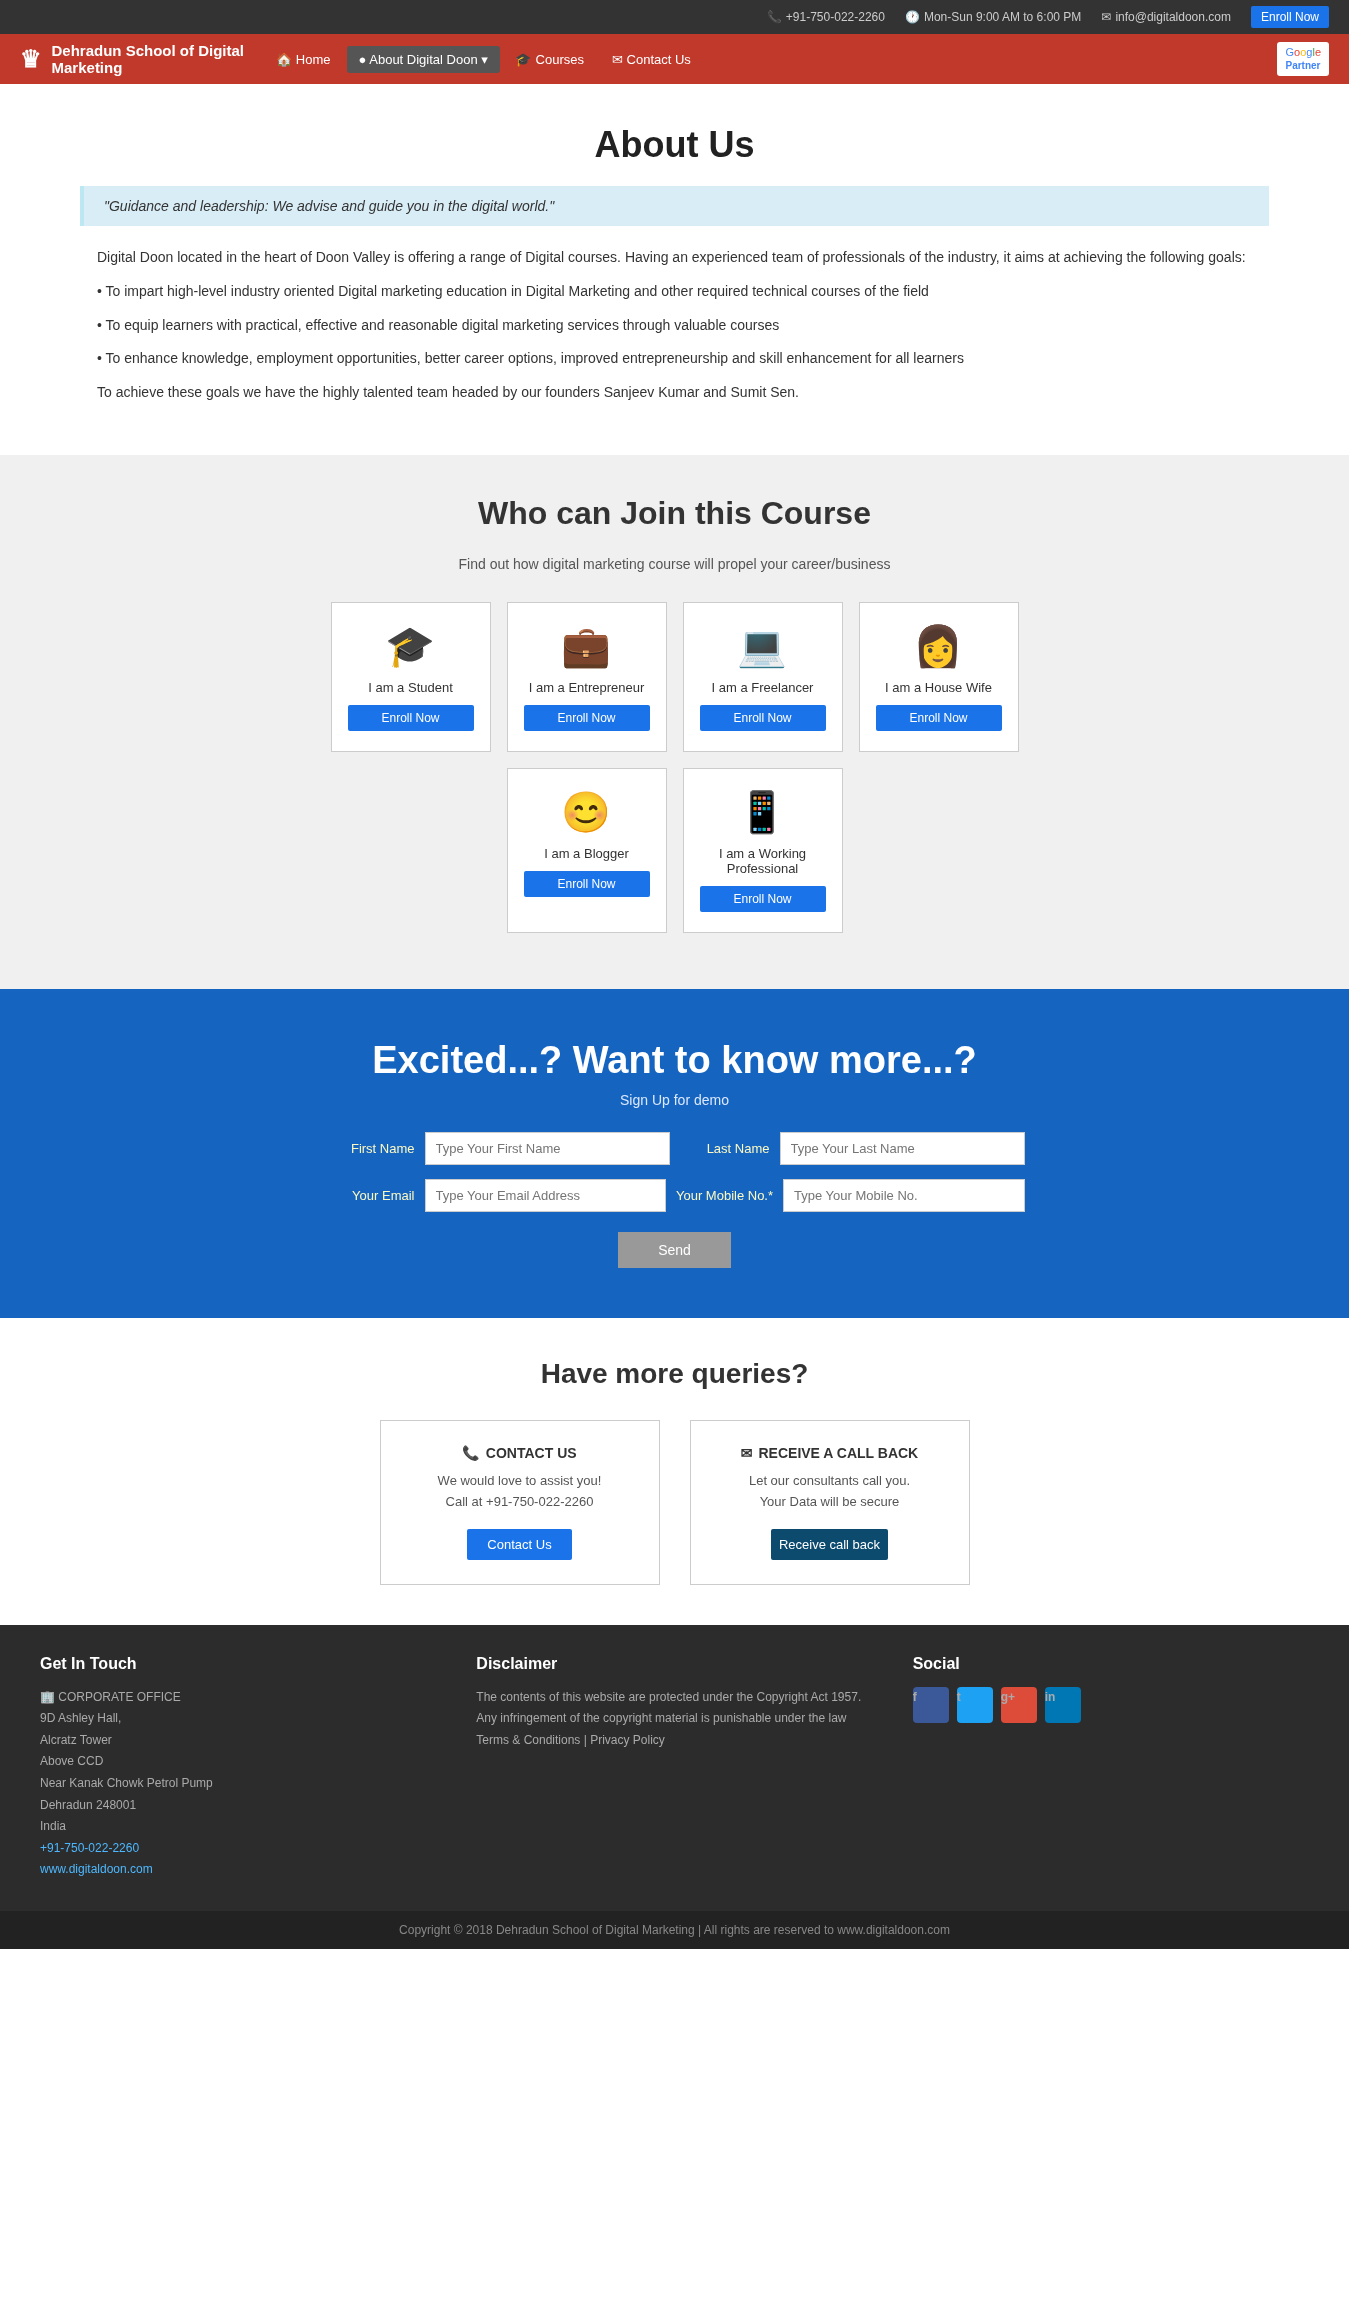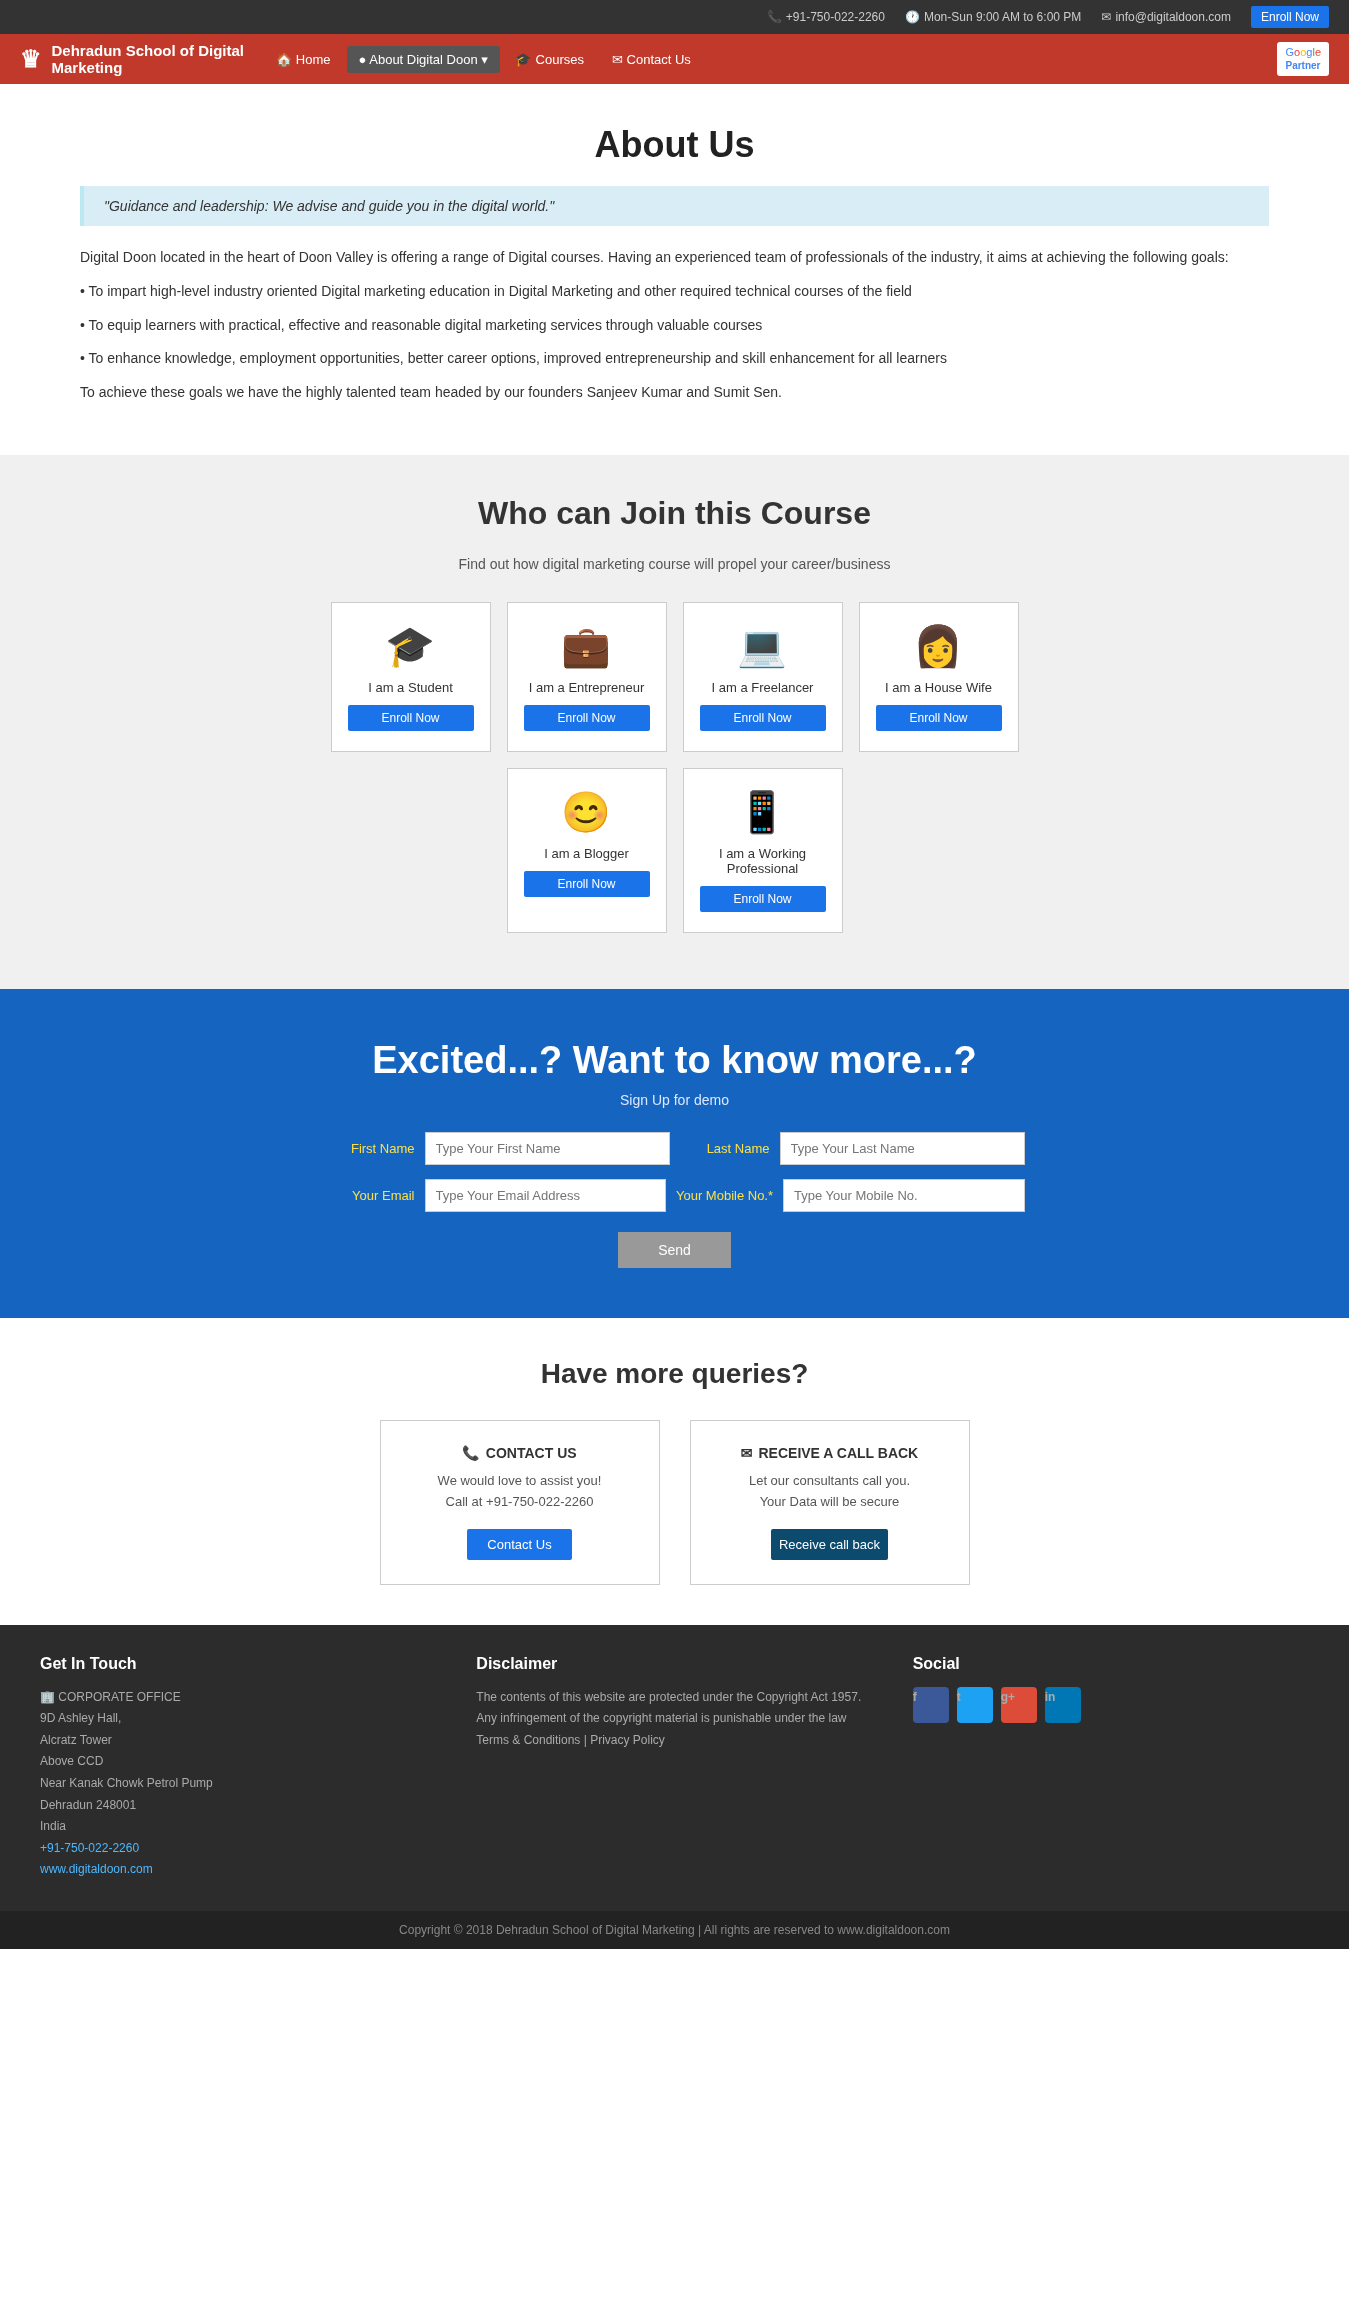--- a/index.html
+++ b/index.html
@@ -91,21 +91,21 @@
       margin-bottom: 20px;
     }
     .quote-box {
       background: #d9edf7;
       border-left: 4px solid #bce8f1;
       padding: 12px 20px;
       margin-bottom: 20px;
       font-style: italic;
       color: #333;
     }
-    .about-text { line-height: 1.7; color: #333; }
+    .about-text { line-height: 1.7; color: #333; margin-left: 17px; }
     .about-text p { margin-bottom: 10px; }
 
     
     .who-section {
       background: #f0f0f0;
       padding: 40px 40px;
       text-align: center;
     }
     .who-section h2 {
       font-size: 32px;
@@ -179,21 +179,21 @@
     }
     .form-row {
       display: flex;
       align-items: center;
       gap: 10px;
     }
     .form-row label {
       min-width: 90px;
       text-align: right;
       font-size: 13px;
-      color: #fde047;
+      color: #fef9c3;
     }
     .form-row input {
       flex: 1;
       padding: 8px 10px;
       border: 1px solid #ccc;
       font-size: 13px;
       color: #555;
       background: #fff;
     }
     .send-btn {

